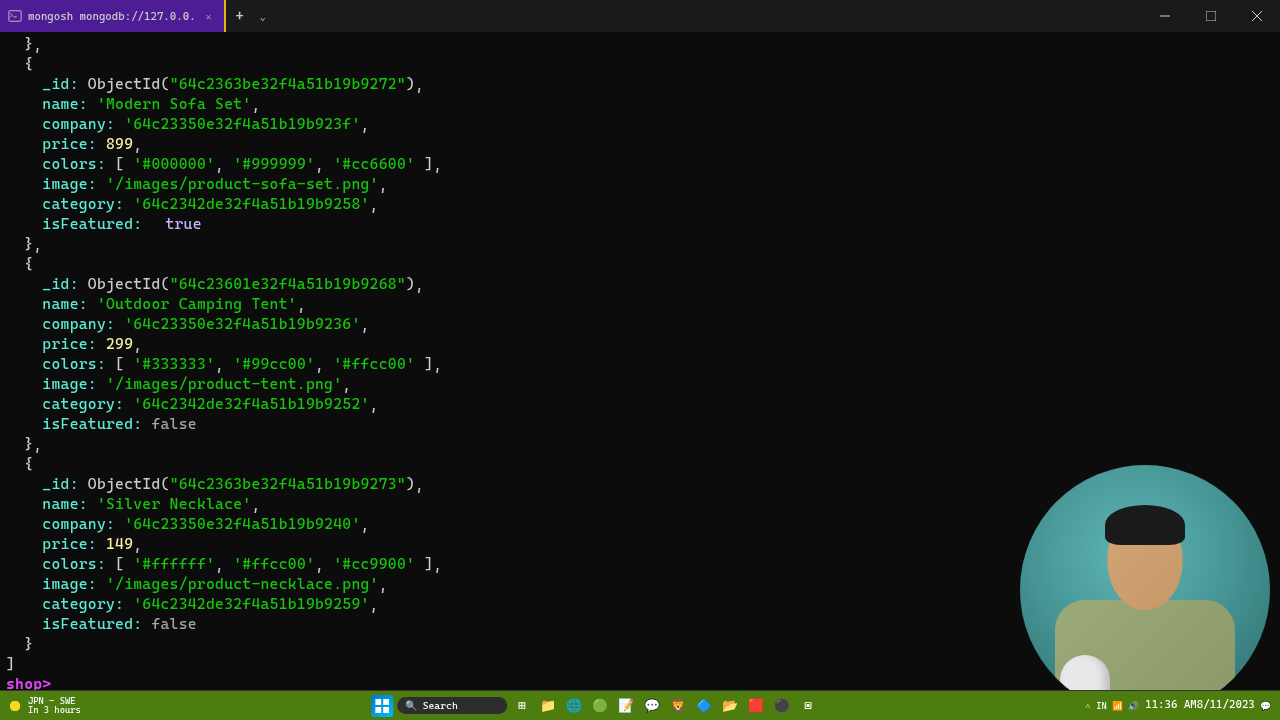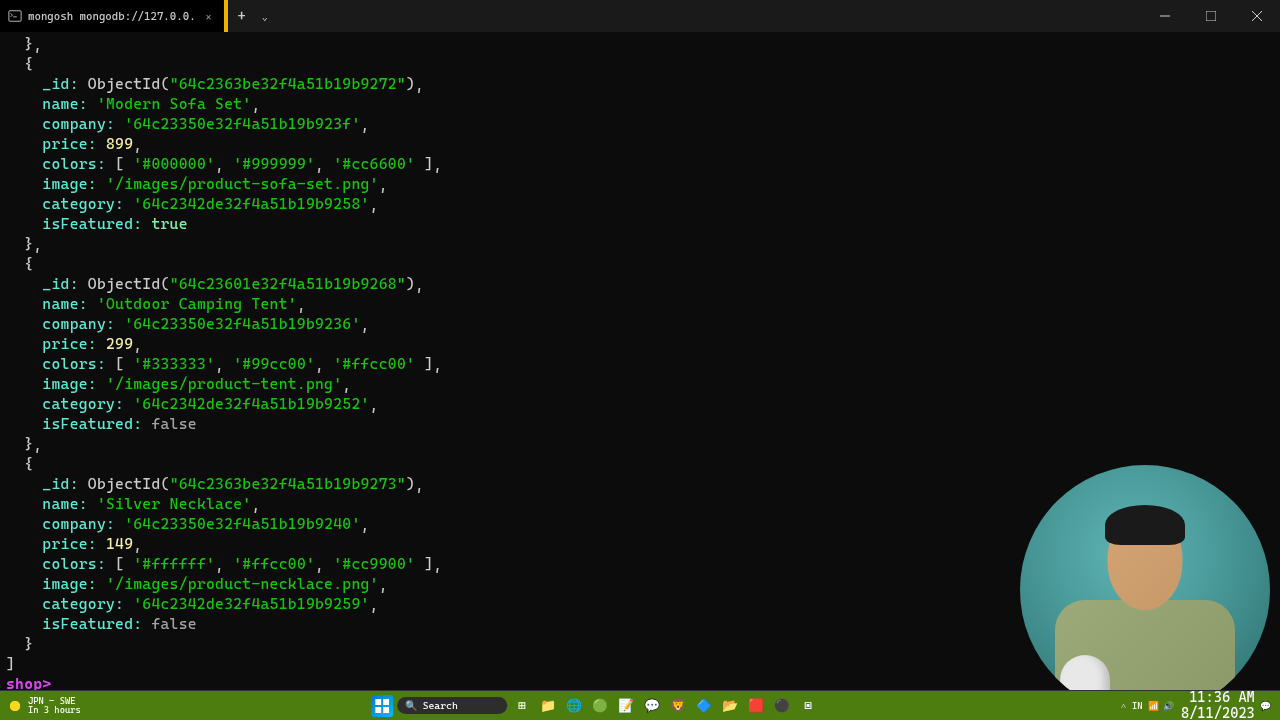--- a/index.html
+++ b/index.html
@@ -19,25 +19,25 @@
   display: flex;
   align-items: center;
   justify-content: space-between;
 }
 .tabs { display: flex; align-items: center; height: 100%; }
 .tab {
   height: 100%;
   display: flex;
   align-items: center;
   padding: 0 8px;
-  background: #000000;
+  background: #4c1d95;
   gap: 6px;
   font-size: 11px;
   color: #cccccc;
-  border-right: 4px solid #eab308;
+  border-right: 2px solid #eab308;
 }
 .tab-icon { width: 14px; height: 14px; display:inline-flex; align-items:center; justify-content:center; }
 .tab-close { font-size: 10px; color: #999999; padding: 2px 4px; }
 .new-tab { padding: 0 10px; color: #cccccc; font-size: 14px; display:flex; align-items:center;}
 .dropdown-btn { padding: 0 6px; color: #cccccc; font-size: 10px;display:flex; align-items:center; }
 .window-controls { display: flex; height: 100%; }
 .win-btn { width: 46px; height: 100%; display: flex; align-items: center; justify-content: center; color: #cccccc; }
 .win-btn svg { width: 10px; height: 10px; }
 
 .terminal {
@@ -45,21 +45,21 @@
   line-height: 20px;
   white-space: pre;
   font-size: 15px;
   letter-spacing: 0.3px;
 }
 .default { color: #cccccc; }
 .key { color: #5eead4; }
 .func { color: #cccccc; }
 .str { color: #16c60c; }
 .num { color: #f9f1a5; text-align: center; }
-.bool-t { color: #86efac; }
+.bool-t { color: #c4b5fd; margin-left: 14px; }
 .bool-f { color: #a3a3a3; }
 .prompt { color: #d946ef; font-weight: bold; }
 
 .webcam {
   position: absolute;
   right: 10px;
   bottom: 5px;
   width: 250px;
   height: 250px;
   border-radius: 50%;
@@ -132,21 +132,21 @@
 .tb-left { display: flex; align-items: center; gap: 8px; padding-left: 6px; }
 .tb-weather { display: flex; align-items:center; gap:4px;}
 .tb-weather-icon { width: 18px; height: 18px; background: radial-gradient(circle, #f9d71c 40%, transparent 41%); border-radius:50%; position:relative;}
 .tb-weather-text { display:flex; flex-direction:column; line-height:1.0; font-size:9px;}
 .tb-center { display: flex; align-items: center; gap: 4px; position:absolute; left:50%; transform:translateX(-60%); }
 .tb-icon { width: 22px; height: 22px; display:flex; align-items:center; justify-content:center; border-radius:3px; }
 .tb-start { background: linear-gradient(135deg, #0078d4, #00bcf2); }
 .tb-search { display:flex; align-items:center; background:#2d2d2d; border-radius:12px; padding:3px 8px; gap:5px; font-size:10px; width:110px;}
 .tb-right { display: flex; align-items: center; gap: 6px; padding-right: 8px; font-size:9px;}
 .tb-tray { display:flex; gap:4px; align-items:center;}
-.tb-clock { display:flex; flex-direction:column; align-items:flex-end; line-height:1.1; font-size:14px;}
+.tb-clock { display:flex; flex-direction:row; line-height:1.1; font-size:11px;}
 .app-ico { font-size:13px; }
 </style>
 </head>
 <body>
 
 <div class="titlebar">
   <div class="tabs">
     <div class="tab">
       <span class="tab-icon">
         <svg viewBox="0 0 16 16" width="14" height="14">

